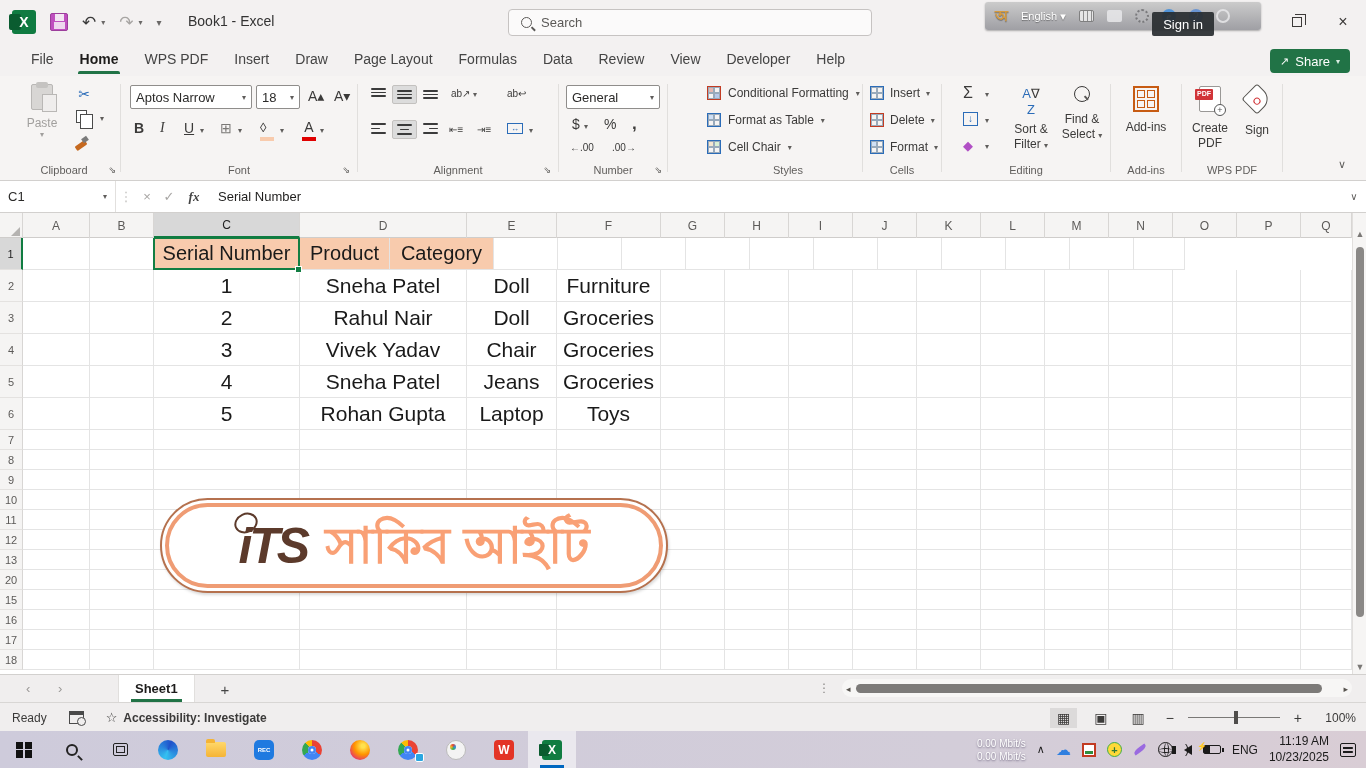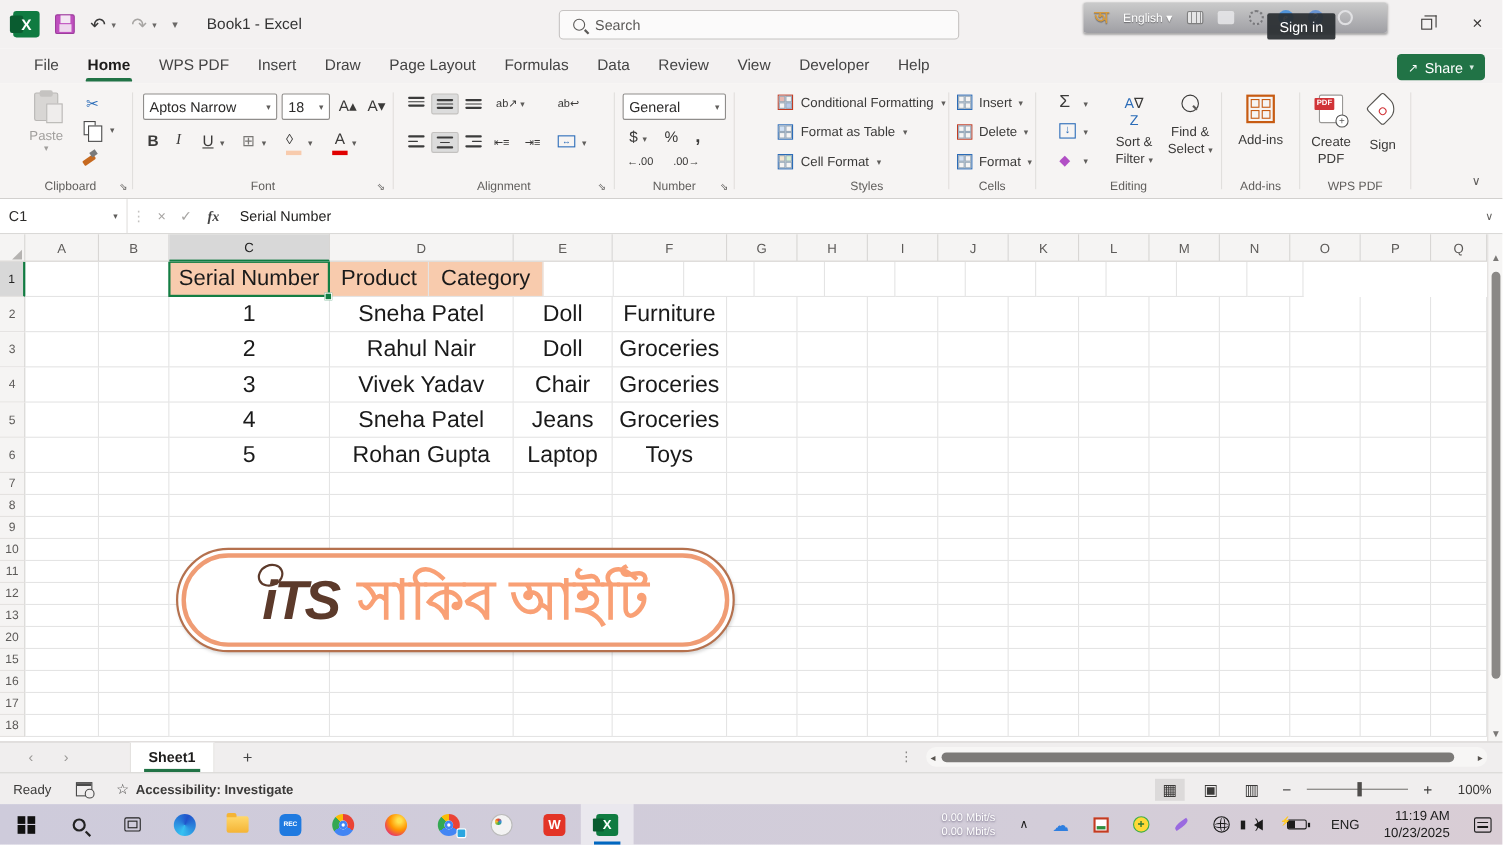--- a/index.html
+++ b/index.html
@@ -175,21 +175,21 @@
   .chrome-ic { width:20px; height:20px; border-radius:50%; background:conic-gradient(#ea4335 0 33%, #4285f4 33% 66%, #34a853 66% 88%, #fbbc05 88%); position:relative; }
   .chrome-ic:after { content:""; position:absolute; left:6px; top:6px; width:8px; height:8px; border-radius:50%; background:#fff; box-shadow:inset 0 0 0 2.5px #4285f4; }
   .ff-ic { width:20px; height:20px; border-radius:50%; background:radial-gradient(circle at 65% 30%, #ffe14d 10%, #ff9500 45%, #e6336e 80%, #7542e5 100%); }
   .badge { position:absolute; right:8px; bottom:6px; width:9px; height:9px; border-radius:2px; background:#2aa6e0; border:1px solid #fff; }
   .paint-ic { width:20px; height:20px; border-radius:50%; background:#f3f3f3; border:1px solid #bbb; position:relative; }
   .paint-ic:after { content:""; position:absolute; left:3px; top:3px; width:6px; height:6px; border-radius:50%; background:conic-gradient(#e3402f,#2f8fe3,#3fae49,#f5c02f,#e3402f); }
   .wps-ic { width:20px; height:20px; border-radius:4px; background:#e33426; color:#fff; font-weight:bold; font-size:12px; display:flex; align-items:center; justify-content:center; }
   .xl-ic { width:20px; height:20px; border-radius:3px; background:#107C41; color:#fff; font-weight:bold; font-size:12px; display:flex; align-items:center; justify-content:center; position:relative; }
   .xl-ic:before { content:""; position:absolute; left:-3px; top:4px; width:10px; height:12px; background:#0a5c30; border-radius:1px; }
   .xl-ic span { position:relative; }
-  #tb-tray { position:absolute; right:0; top:0; height:37px; display:flex; align-items:center; gap:22px; padding-right:10px; }
+  #tb-tray { position:absolute; right:0; top:0; height:37px; display:flex; align-items:center; gap:11px; padding-right:10px; }
   #net-speed { font-size:10px; color:#fff; text-align:right; line-height:1.3; text-shadow:0 1px 2px rgba(90,80,110,.8); }
   .tray-chev { font-size:11px; color:#1b1b1b; }
   .cloud-ic { font-size:15px; color:#2f7fe0; }
   .av-tray { width:14px; height:14px; background:#fff; border:2px solid #c23b22; position:relative; }
   .av-tray:after { content:""; position:absolute; left:1px; bottom:1px; width:8px; height:3px; background:#2f8f3f; }
   .plus-tray { width:15px; height:15px; border-radius:50%; background:#ffd937; border:1.5px solid #3fae49; color:#2f7a36; font-size:11px; font-weight:bold; display:flex; align-items:center; justify-content:center; }
   .feather-ic { width:14px; height:5px; background:#9a6ae0; border-radius:60% 0 60% 0; transform:rotate(-35deg); }
   .globe-ic { width:15px; height:15px; border:1.4px solid #1b1b1b; border-radius:50%; position:relative; }
   .globe-ic:before { content:""; position:absolute; left:5.2px; top:0; width:2.5px; height:100%; border-left:1px solid #1b1b1b; border-right:1px solid #1b1b1b; border-radius:50%; }
   .globe-ic:after { content:""; position:absolute; top:5.2px; left:0; height:2.5px; width:100%; border-top:1px solid #1b1b1b; border-bottom:1px solid #1b1b1b; border-radius:50%; }
@@ -411,21 +411,21 @@
       <span class="rbtn-label">Format as Table</span>
       <span class="chev">▾</span>
     </div>
     <div class="abs" style="left:8px;top:64px;display:flex;align-items:center;gap:7px">
       <span class="sq-ic blue">
           <b style="background:#f5e6cf"></b>
           <b style="background:#d9f0d3"></b>
           <b></b>
           <b></b>
         </span>
-      <span class="rbtn-label">Cell Format</span>
+      <span class="rbtn-label">Cell Chair</span>
       <span class="chev">▾</span>
     </div>
     <div class="rg-label">Styles</div>
   </div>
   <div class="rg-div" style="left:862px"></div>
 
   <div class="rgroup" style="left:864px;width:76px">
     <div class="abs" style="left:6px;top:10px;display:flex;align-items:center;gap:6px">
       <span class="sq-ic blue">
           <b></b>

